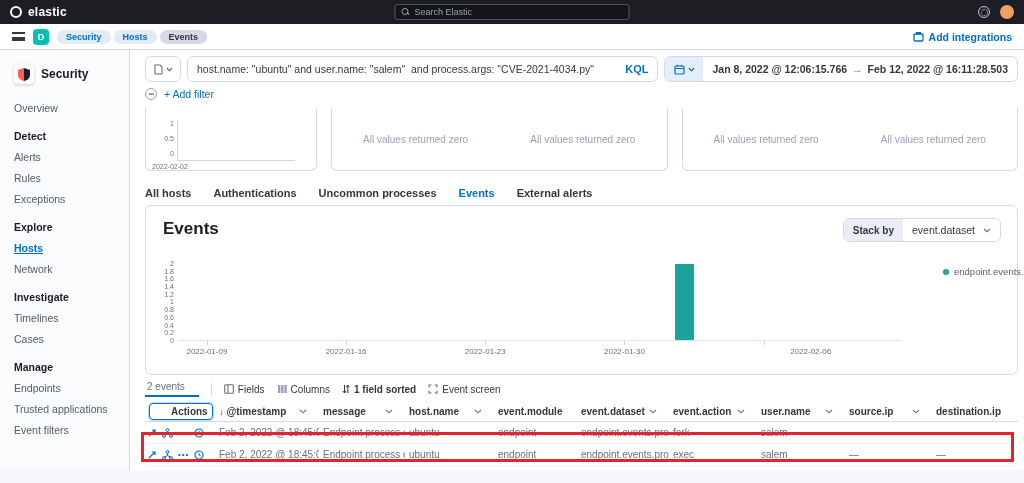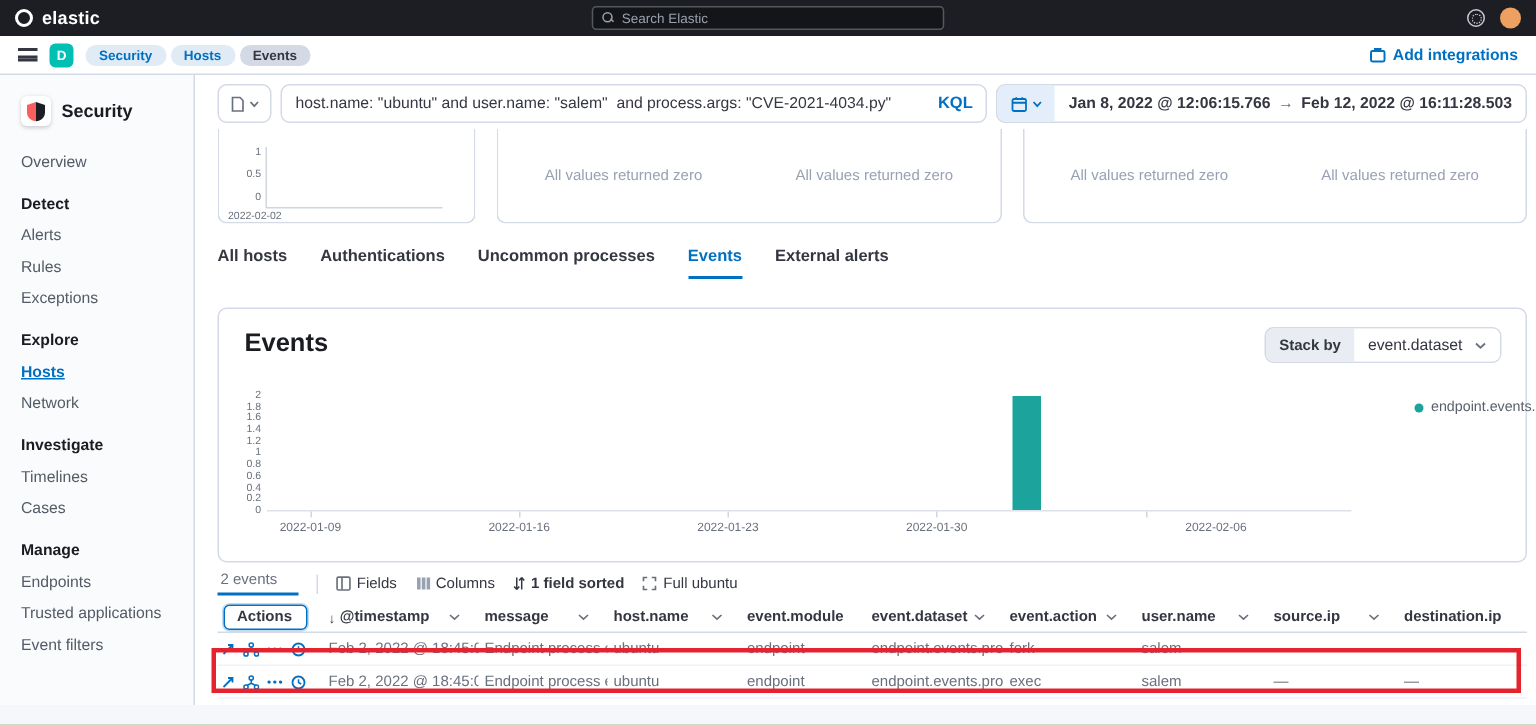--- a/index.html
+++ b/index.html
@@ -99,21 +99,21 @@
   
   .table-section { position:absolute; left:15px; top:331px; width:873px; }
   .tbl-toolbar { display:flex; align-items:center; gap:12px; height:16px; font-size:10px; color:#343741; }
   .evt-count { color:#69707d; border-bottom:2px solid #0071c2; padding:0 14px 3px 2px; }
   .tb-divider { width:1px; height:13px; background:#d3dae6; }
   .tb-item { display:flex; align-items:center; gap:4px; cursor:pointer; }
   .tb-item.bold { font-weight:700; }
   .thead { display:flex; align-items:center; height:20px; margin-top:5px; border-bottom:1px solid #d3dae6; }
   .th { display:flex; align-items:center; gap:3px; font-size:10px; font-weight:700; color:#343741; padding:0 4px; }
   .th .chev { margin-left:auto; margin-right:8px; }
-  .actions-box { border:1px solid #0071c2; box-shadow:0 0 0 1px rgba(0,113,194,.25); border-radius:4px; padding:2px 8px; width:64px; margin-right:6px; }
+  .actions-box { border:1px solid #0071c2; box-shadow:0 0 0 1px rgba(0,113,194,.25); border-radius:4px; padding:2px 21px; width:64px; margin-right:6px; }
   .sort-arrow { font-size:9px; color:#343741; }
   .tr { display:flex; align-items:center; height:22px; border-bottom:1px solid #f0f2f6; }
   .td { font-size:10px; color:#69707d; padding:0 4px; white-space:nowrap; overflow:hidden; }
   .c-actions { width:70px; } .c-ts { width:104px; } .c-msg { width:86px; } .c-host { width:89px; }
   .c-mod { width:83px; } .c-ds { width:92px; } .c-act { width:88px; } .c-user { width:88px; }
   .c-sip { width:87px; } .c-dip { width:78px; }
   .row-icons { display:flex; align-items:center; gap:5px; padding-left:2px; }
   .dots { color:#0071c2; font-size:8px; letter-spacing:1px; cursor:pointer; }
 
   
@@ -213,20 +213,24 @@
             </svg>
         </div>
         <div class="date-text">
           <span>Jan 8, 2022 @ 12:06:15.766</span>
           <span class="date-arrow">→</span>
           <span>Feb 12, 2022 @ 16:11:28.503</span>
         </div>
       </div>
     </div>
 
+    <div class="filter-row">
+      <div class="filter-ic"></div>
+      <span class="add-filter">+ Add filter</span>
+    </div>
 
     <div class="kpi-row">
       <div class="kpi-card kpi-chart-card">
         <div class="mini-y">
           <div>1</div>
           <div>0.5</div>
           <div>0</div>
         </div>
         <div class="mini-axis-v"></div>
         <div class="mini-axis-h"></div>
@@ -318,21 +322,21 @@
           <svg width="8" height="10" viewBox="0 0 8 10">
               <path d="M2.5 1 v8 M2.5 9 l-1.7 -2 M2.5 9 l1.7 -2" stroke="#343741" stroke-width="1" fill="none"></path>
               <path d="M5.8 9 v-8 M5.8 1 l-1.7 2 M5.8 1 l1.7 2" stroke="#343741" stroke-width="1" fill="none"></path>
             </svg>
           <span>1 field sorted</span>
         </span>
         <span class="tb-item">
           <svg width="10" height="10" viewBox="0 0 10 10">
               <path d="M1 3.5 V1 h2.5 M6.5 1 H9 v2.5 M9 6.5 V9 H6.5 M3.5 9 H1 V6.5" fill="none" stroke="#69707d" stroke-width="1.1"></path>
             </svg>
-          <span>Full ubuntu</span>
+          <span>Event screen</span>
         </span>
       </div>
 
       <div class="thead">
         <div class="th c-actions">
           <span class="actions-box">Actions</span>
         </div>
         <div class="th c-ts">
           <span class="sort-arrow">↓</span>
           <span>@timestamp</span>

